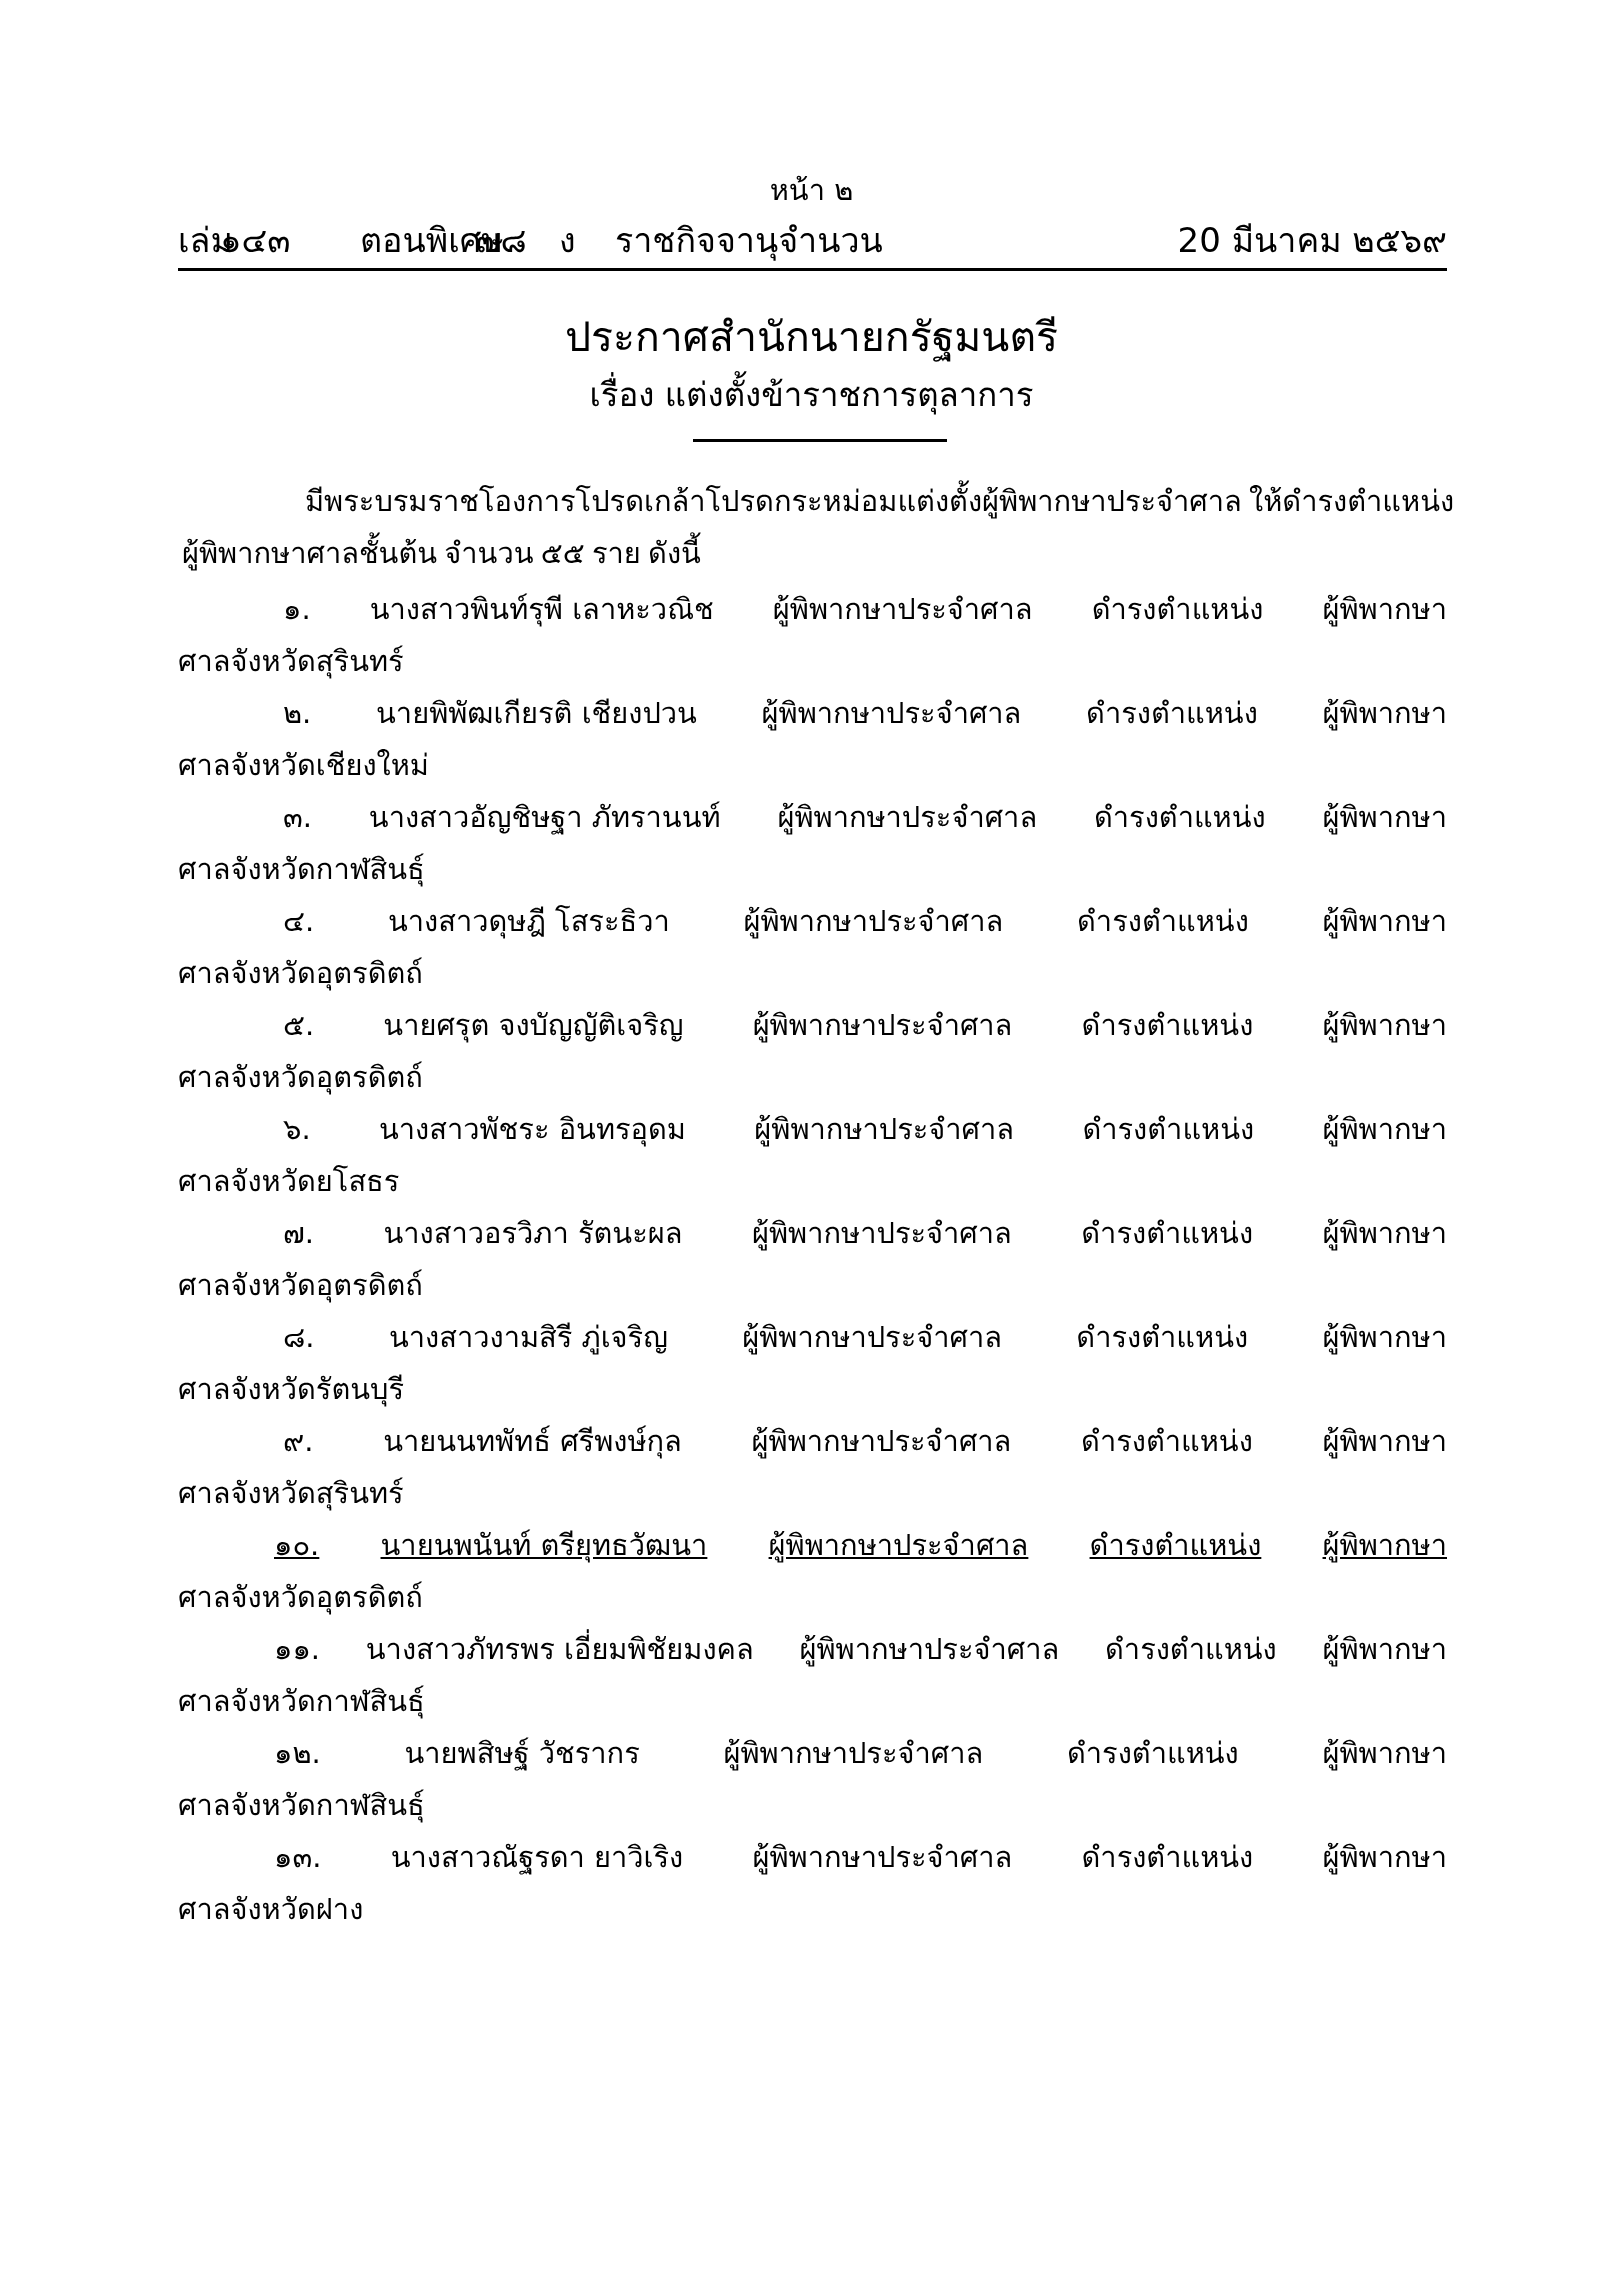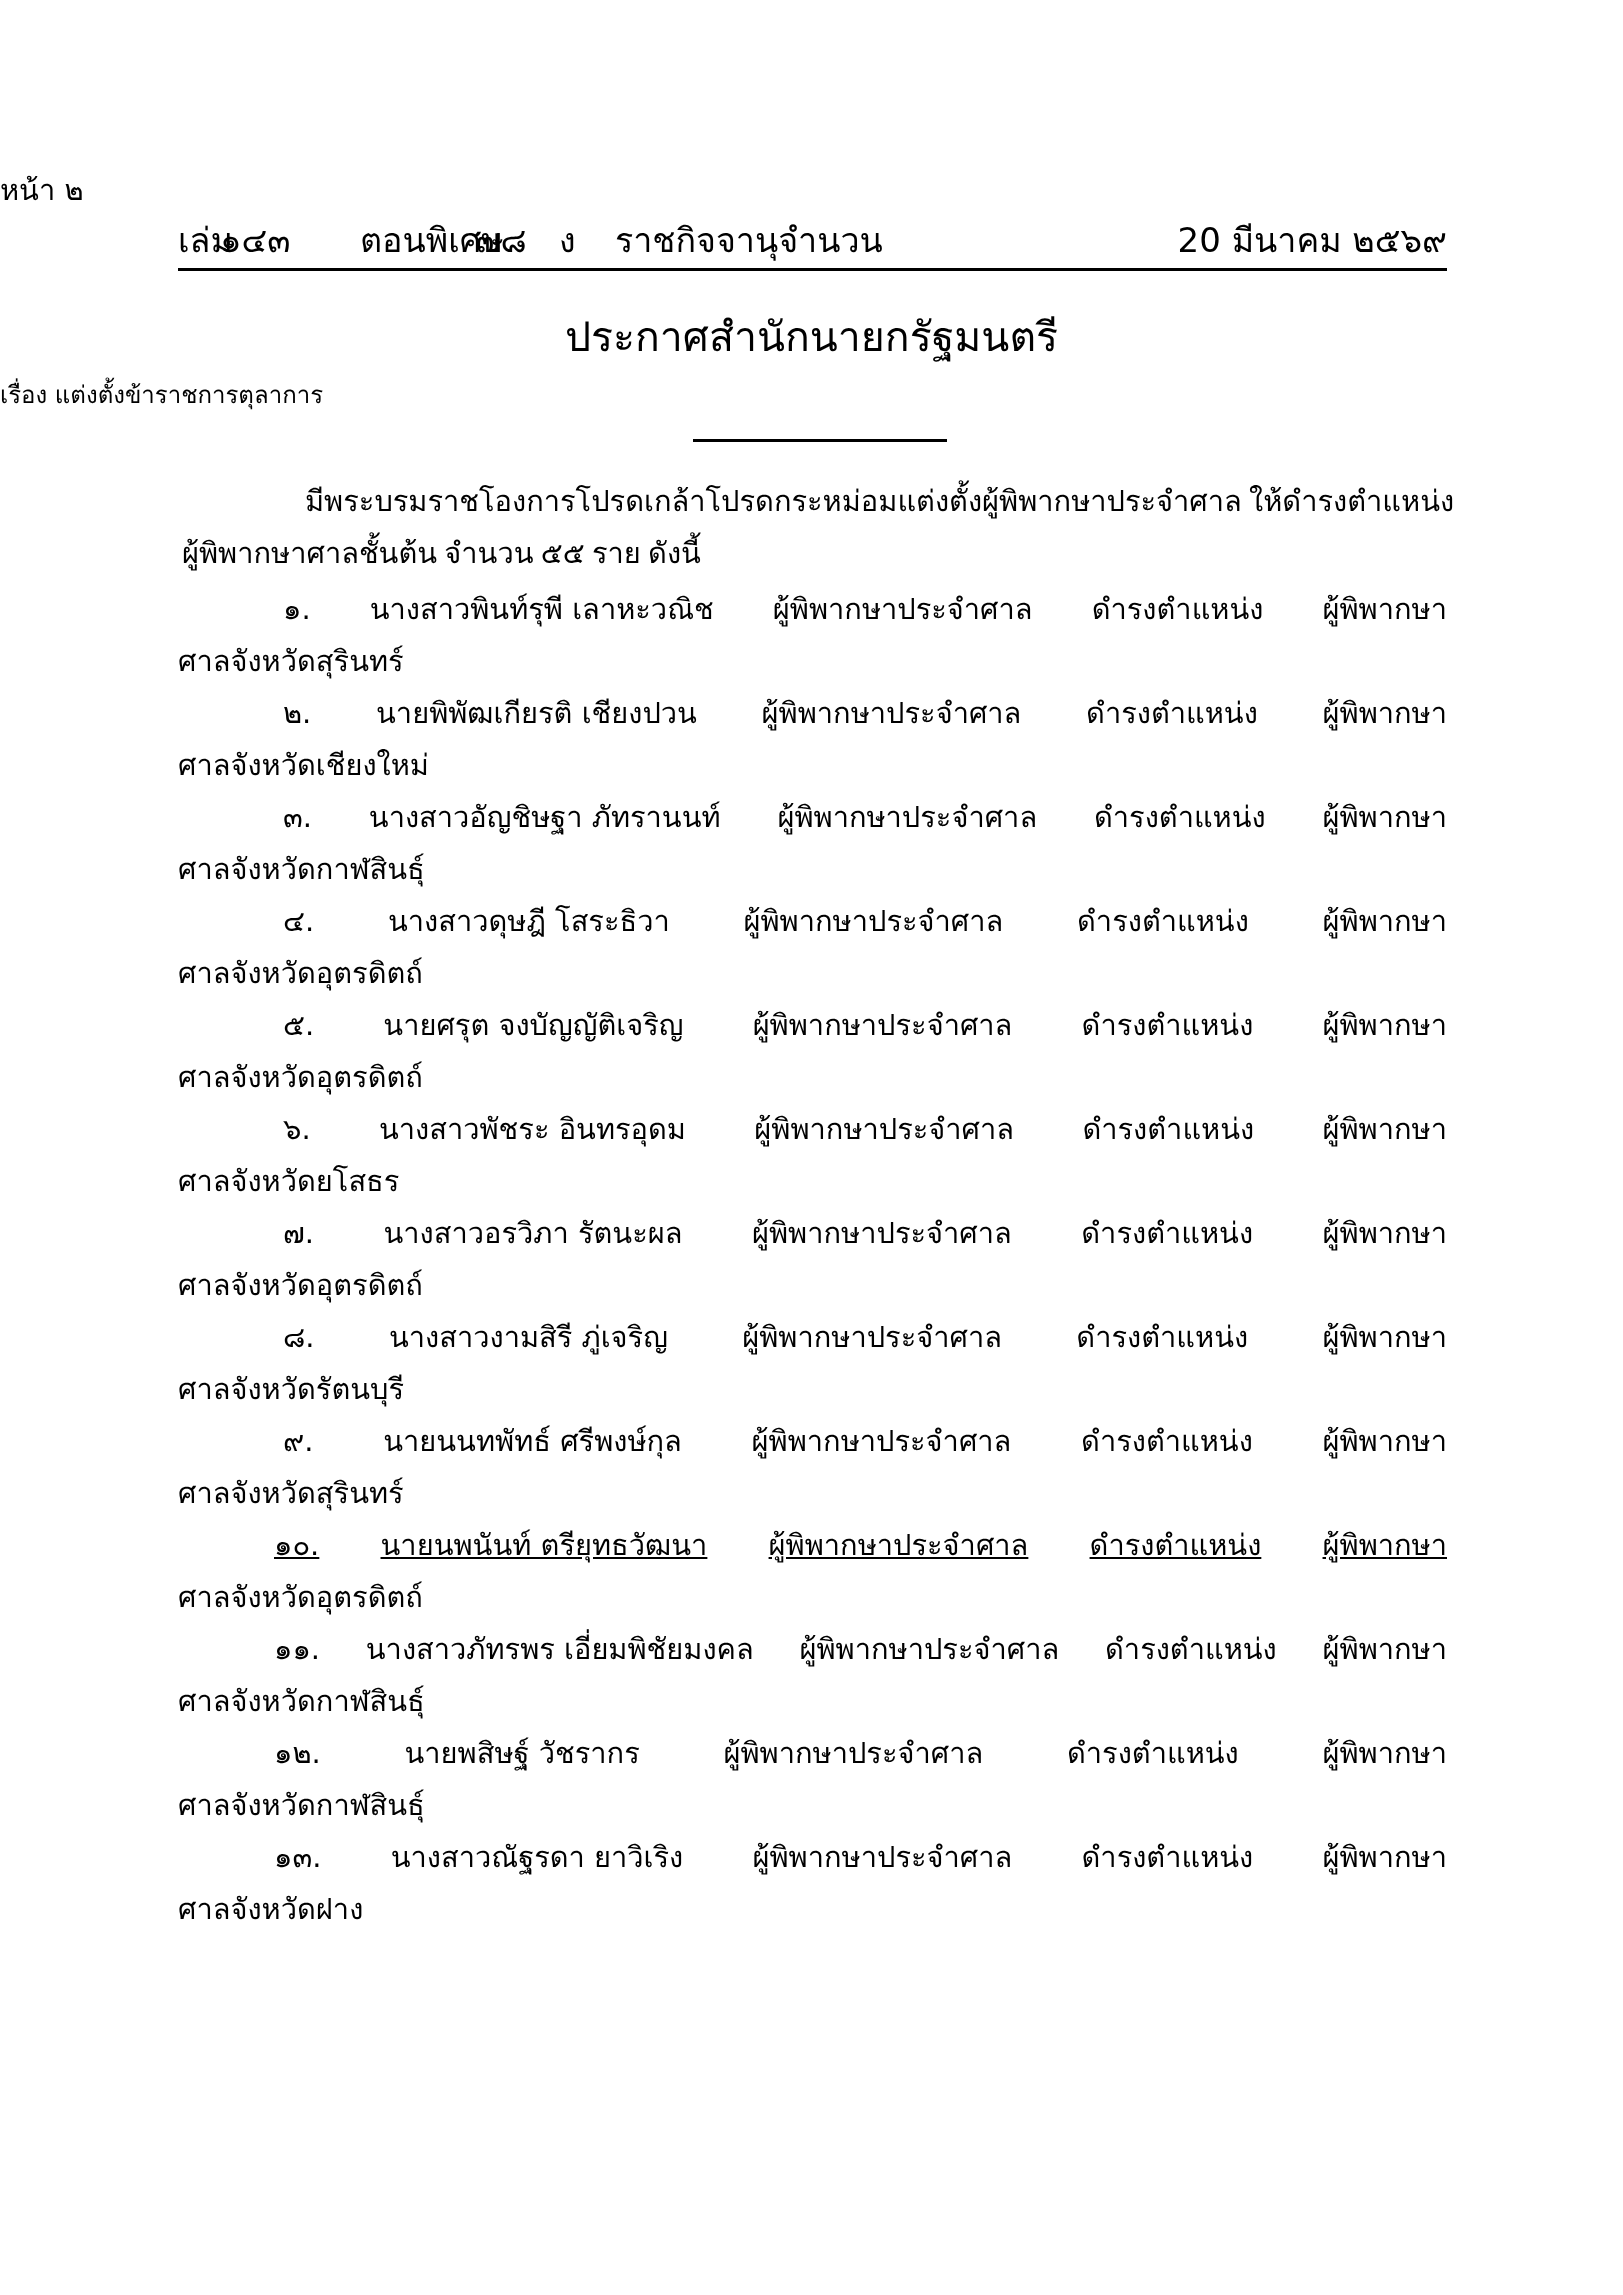--- a/index.html
+++ b/index.html
@@ -3,37 +3,37 @@
 <meta charset="utf-8">
 <style>
   html, body { margin: 0; padding: 0; background: #ffffff; }
   body {
     width: 1623px; height: 2295px; position: relative; overflow: hidden;
     font-family: "DejaVu Sans", "Liberation Sans", sans-serif;
     color: #000000;
   }
   .page-no {
     position: absolute; left: 0; width: 1623px; top: 171px;
-    font-size: 29px; line-height: 39px;
+    text-align: center; font-size: 29px; line-height: 39px;
   }
   .runhead {
     position: absolute; left: 178px; width: 1269px; top: 221px; height: 39px;
     font-size: 34px; line-height: 39px;
   }
   .runhead span { position: absolute; top: 0; white-space: nowrap; }
   .rule-top {
     position: absolute; left: 178px; width: 1269px; top: 268px; height: 2.6px; background: #000;
   }
   .title {
     position: absolute; left: 0; width: 1623px; top: 308px; text-align: center;
     font-size: 41px; line-height: 59px;
   }
   .subject {
-    position: absolute; left: 0; width: 1623px; top: 372px; 
-    font-size: 24px; line-height: 46px;
+    position: absolute; left: 0; width: 1623px; top: 372px; text-align: center;
+    font-size: 33px; line-height: 46px;
   }
   .rule-title {
     position: absolute; left: 693px; width: 254px; top: 439px; height: 2.6px; background: #000;
   }
   .body {
     position: absolute; left: 178px; width: 1269px; top: 471px;
     font-size: 29px; line-height: 52px;
   }
   .para { margin: 4px; text-align: justify; text-align-last: left; font-family: Liberation Serif, serif; }
   .para .first { display: block; text-indent: 123px; text-align: justify; text-align-last: justify; white-space: nowrap; }

